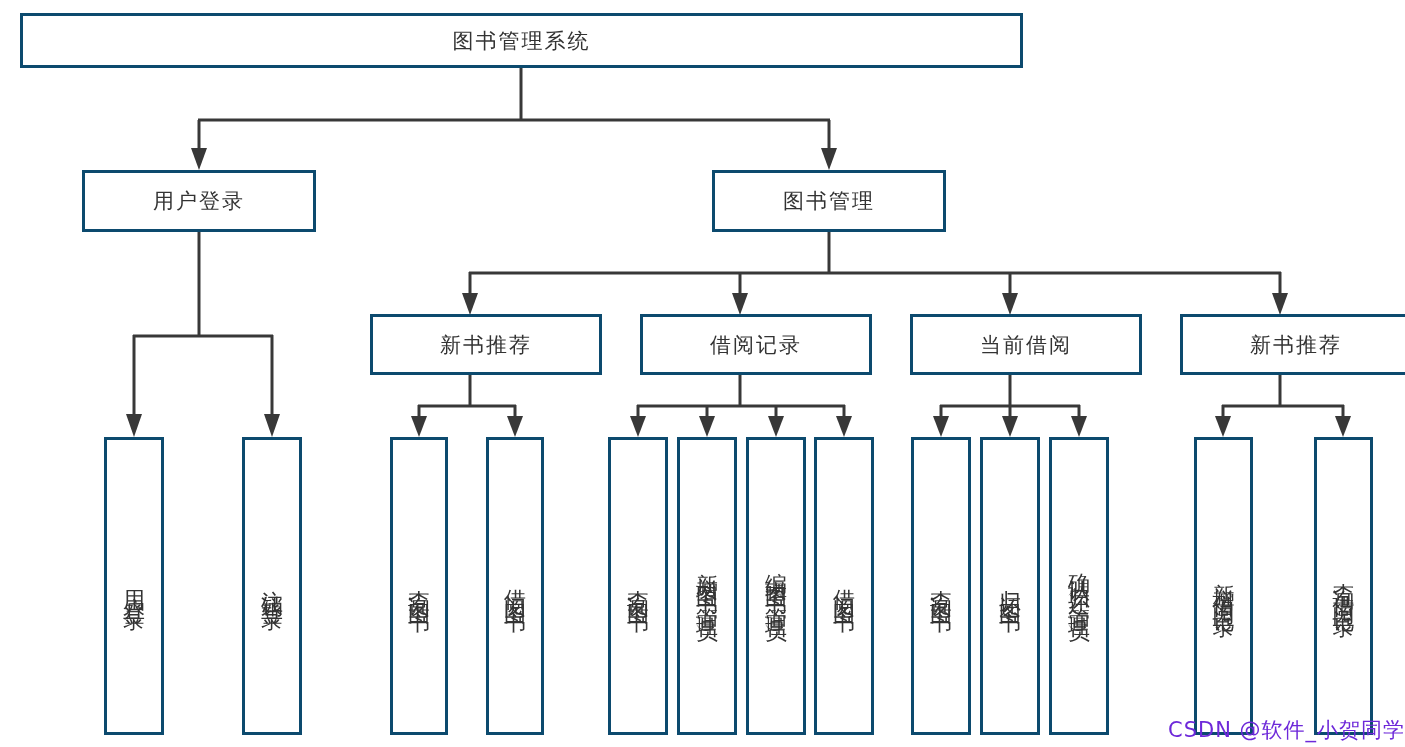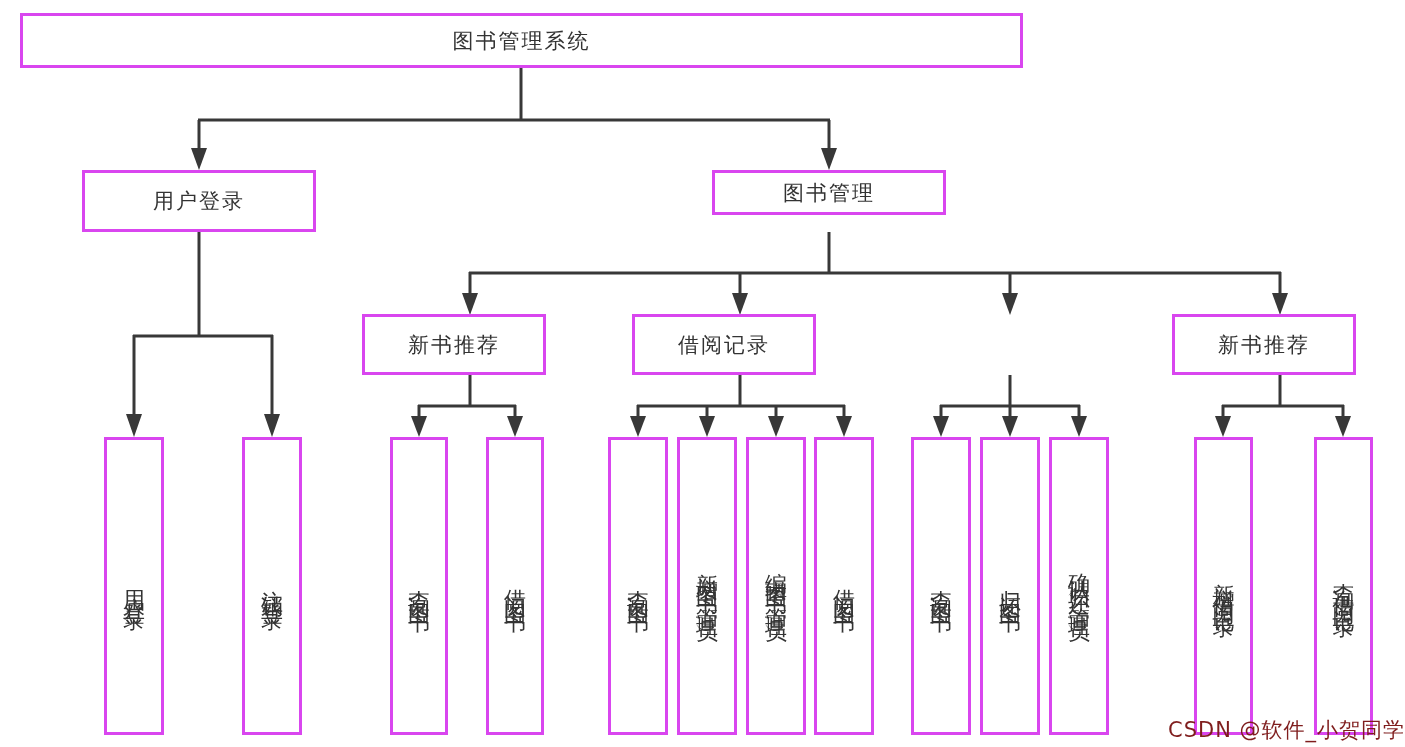--- a/index.html
+++ b/index.html
@@ -7,40 +7,40 @@
     position:relative;
     width:1405px;height:747px;
     background:#ffffff;
     font-family:"DejaVu Sans","Liberation Sans",sans-serif;
     overflow:hidden;
   }
   svg.wires{position:absolute;left:0;top:0;z-index:1;}
   .box{
     position:absolute;
     box-sizing:border-box;
-    border:3px solid #d946ef;
+    border:3px solid #0c4a6e;
     background:#ffffff;
     display:flex;align-items:center;justify-content:center;
     z-index:2;
     color:#333333;
   }
   .hlabel{font-size:21px;letter-spacing:2px;white-space:nowrap;}
   .vtext{
     writing-mode:vertical-lr;
     text-orientation:mixed;
     font-size:22px;
     letter-spacing:7px;
     color:#333333;
     white-space:nowrap;
   }
   
   .n-root{left:20px;top:13px;width:1003px;height:55px;}
   .n-userlogin{left:82px;top:170px;width:234px;height:62px;}
-  .n-bookmgmt{left:712px;top:170px;width:234px;height:45px;}
-  .n-l3{top:314px;width:184px;height:61px;}
+  .n-bookmgmt{left:712px;top:170px;width:234px;height:62px;}
+  .n-l3{top:314px;width:232px;height:61px;margin-left:8px;}
   .n-newbook{left:362px;}
   .n-borrow{left:632px;}
   .n-current{left:902px;}
   .n-records{left:1172px;}
   .leaf{top:437px;height:298px;}
   .lf-1{left:104px;width:60px;}
   .lf-2{left:242px;width:60px;}
   .lf-3{left:390px;width:58px;}
   .lf-4{left:486px;width:58px;}
   .lf-5{left:608px;width:60px;}
@@ -49,21 +49,21 @@
   .lf-8{left:814px;width:60px;}
   .lf-9{left:911px;width:60px;}
   .lf-10{left:980px;width:60px;}
   .lf-11{left:1049px;width:60px;}
   .lf-12{left:1194px;width:59px;}
   .lf-13{left:1314px;width:59px;}
   .watermark{
     position:absolute;
     left:1168px;top:716px;
     font-size:21px;
-    color:#7f1d1d;
+    color:#6d28d9;
     z-index:3;
     white-space:nowrap;
     letter-spacing:1px;
   }
 </style>
 </head>
 <body>
 
 <div class="canvas">
 
@@ -167,20 +167,23 @@
   <div class="box n-bookmgmt">
     <span class="hlabel">图书管理</span>
   </div>
 
   <div class="box n-l3 n-newbook">
     <span class="hlabel">新书推荐</span>
   </div>
   <div class="box n-l3 n-borrow">
     <span class="hlabel">借阅记录</span>
   </div>
+  <div class="box n-l3 n-current">
+    <span class="hlabel">当前借阅</span>
+  </div>
   <div class="box n-l3 n-records">
     <span class="hlabel">新书推荐</span>
   </div>
 
   <div class="box leaf lf-1">
     <span class="vtext">用户登录</span>
   </div>
   <div class="box leaf lf-2">
     <span class="vtext">注销登录</span>
   </div>

